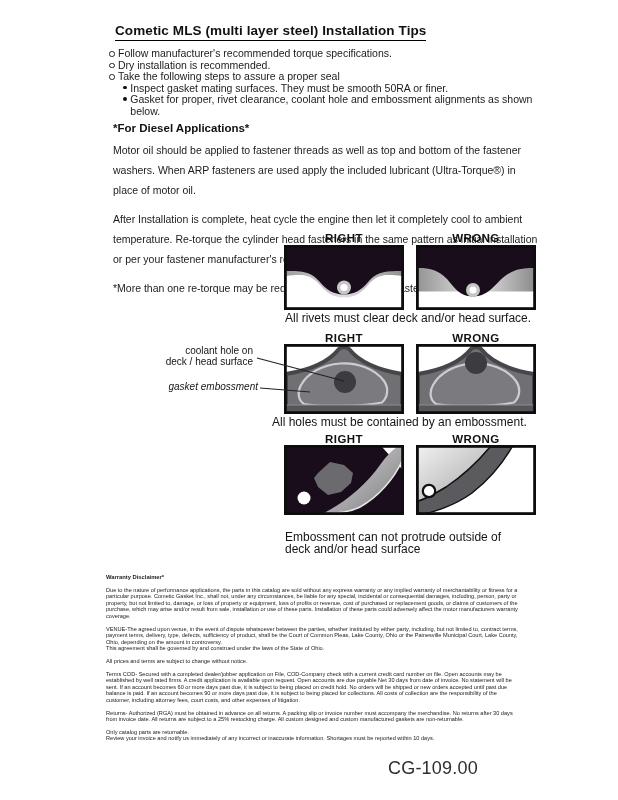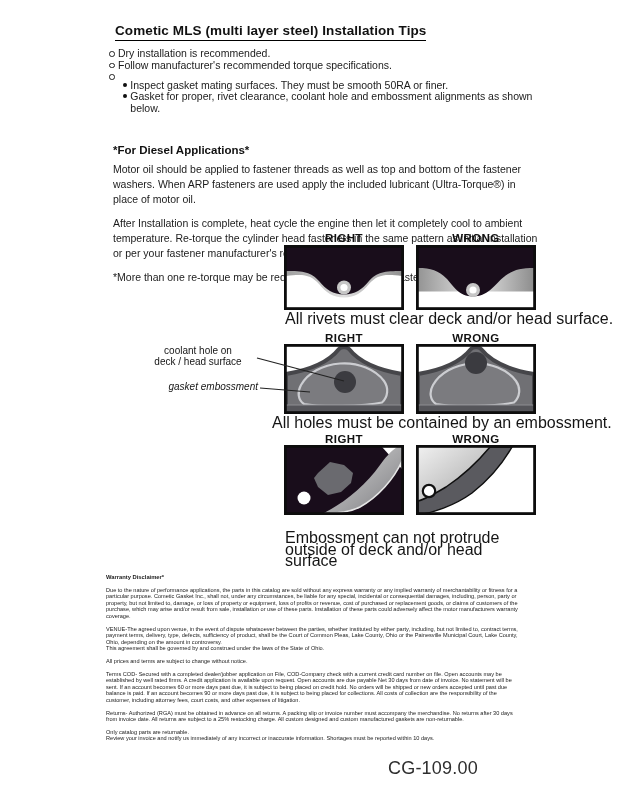--- a/index.html
+++ b/index.html
@@ -9,31 +9,31 @@
   
   .content{position:absolute;left:108px;top:21px;width:436px;}
   h1.title{margin:0 0 7px 7px;font-size:13.5px;font-weight:bold;color:#111;
            display:inline-block;border-bottom:1.6px solid #000;padding-bottom:2px;letter-spacing:.1px;}
   ul.tips{list-style:none;margin:0;padding:0;font-size:10.5px;line-height:11.5px;}
   ul.tips li{display:flex;align-items:flex-start;}
   .m-circle{flex:0 0 auto;width:3.5px;height:3.5px;border:1px solid #222;border-radius:50%;
             margin:3.2px 3.5px 0 1px;}
   .m-dot{flex:0 0 auto;width:3.8px;height:3.8px;background:#111;border-radius:50%;
          margin:3.2px 3.5px 0 15px;}
-  h2.diesel{margin:30px 0 6px 5px;font-size:11.5px;font-weight:bold;color:#111;}
-  p.body{margin:0 0 9px 5px;width:425px;font-size:10.5px;line-height:15px;}
+  h2.diesel{margin:5px 0 6px 5px;font-size:11.5px;font-weight:bold;color:#111;}
+  p.body{margin:0 0 9px 5px;width:425px;font-size:10.5px;line-height:20px;}
 
   
   .diagrams{position:absolute;left:0;top:232px;width:618px;height:312px;margin-left:48px;}
   .diagrams .rw{position:absolute;width:120px;text-align:center;font-weight:bold;
                 font-size:11.5px;letter-spacing:.4px;color:#111;}
   .panel{position:absolute;width:120px;height:65px;}
   .panel svg{display:block;width:120px;height:100%;}
   .panel.tall{height:70px;}
-  .cap{position:absolute;font-size:16px;line-height:11.5px;color:#151515;}
+  .cap{position:absolute;font-size:12px;line-height:11.5px;color:#151515;}
   .ann{position:absolute;font-size:10px;line-height:11px;text-align:right;color:#151515;}
   .leaders{position:absolute;left:0;top:0;width:618px;height:312px;pointer-events:none;}
 
   
   .warranty{position:absolute;left:106px;top:574px;width:413px;font-size:5.6px;
             line-height:6.6px;color:#222;}
   .warranty .w-head{font-weight:bold;margin:0 0 6px 0;font-size:5.8px;}
   .warranty p{margin:0 0 6px 0;}
   .warranty p.nogap{margin-bottom:0;}
 
@@ -42,28 +42,29 @@
 </head>
 <body>
 
 <div class="page">
 
   <div class="content">
     <h1 class="title">Cometic MLS (multi layer steel) Installation Tips</h1>
     <ul class="tips">
       <li>
         <span class="m-circle"></span>
+        <span>Follow manufacturer's recommended torque specifications.</span>
+      </li>
+      <li>
+        <span class="m-circle"></span>
         <span>Dry installation is recommended.</span>
       </li>
       <li>
         <span class="m-circle"></span>
-        <span>Follow manufacturer's recommended torque specifications.</span>
-      </li>
-      <li>
-        <span class="m-circle"></span>
+        <span>Take the following steps to assure a proper seal</span>
       </li>
       <li>
         <span class="m-dot"></span>
         <span>Inspect gasket mating surfaces.  They must be smooth 50RA or finer.</span>
       </li>
       <li>
         <span class="m-dot"></span>
         <span>Gasket for proper, rivet clearance, coolant hole and embossment alignments as shown below.</span>
       </li>
     </ul>
@@ -112,21 +113,21 @@
         <circle cx="57" cy="45" r="3.6" fill="#ffffff"></circle>
         <rect x="1.4" y="1.4" width="117.2" height="62.2" fill="none" stroke="#0d0d0d" stroke-width="2.8"></rect>
       </svg>
     </div>
 
     <div class="cap" style="left:237px;top:81px;">All rivets must clear deck and/or head surface.</div>
 
     <div class="rw" style="left:236px;top:100px;">RIGHT</div>
     <div class="rw" style="left:368px;top:100px;">WRONG</div>
 
-    <div class="ann" style="left:106px;top:113px;width:88px;text-align:center;">coolant hole on deck / head surface</div>
+    <div class="ann" style="left:117px;top:113px;width:88px;">coolant hole on deck / head surface</div>
     <div class="ann" style="left:120px;top:149px;width:90px;font-style:italic;">gasket embossment</div>
 
     <div class="panel tall" style="left:236px;top:112px;">
       <svg viewBox="0 0 120 70">
         <rect x="0" y="0" width="120" height="70" fill="#fff"></rect>
         <path d="M2,30 C26,26 44,19 55,5 C57,2.5 63,2.5 65,5 C76,19 94,26 118,30 L118,68 L2,68 Z" fill="#707074" stroke="#46464a" stroke-width="4" stroke-linejoin="round"></path>
         <path d="M20,60 C14,56 13,48 17,41 C24,29 38,21 56,19.5 C74,18 92,26 100,37 C105,44 104,53 98,58.5 C80,62.5 36,63 20,60 Z" fill="#7b7b7f" stroke="#cccdd1" stroke-width="2.2"></path>
         <circle cx="61" cy="38" r="11" fill="#3b3b40"></circle>
         <rect x="2" y="61" width="116" height="7" fill="#55555a"></rect>
         <line x1="2" y1="61" x2="118" y2="61" stroke="#8d8d91" stroke-width="1"></line>

